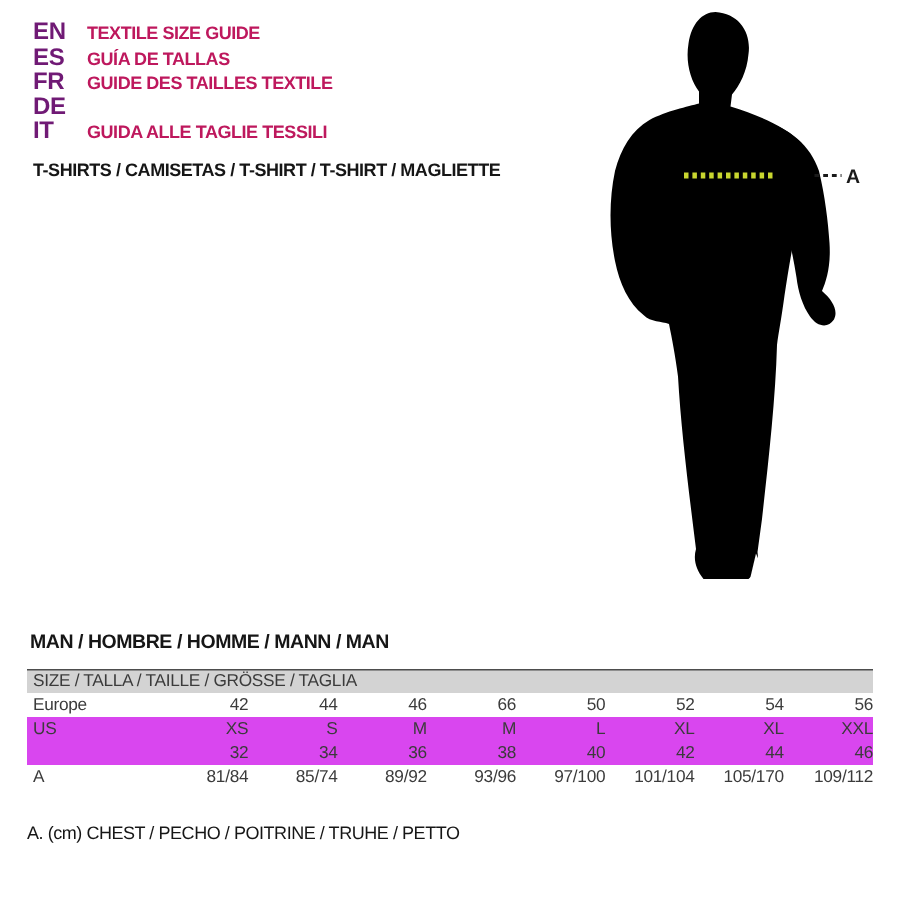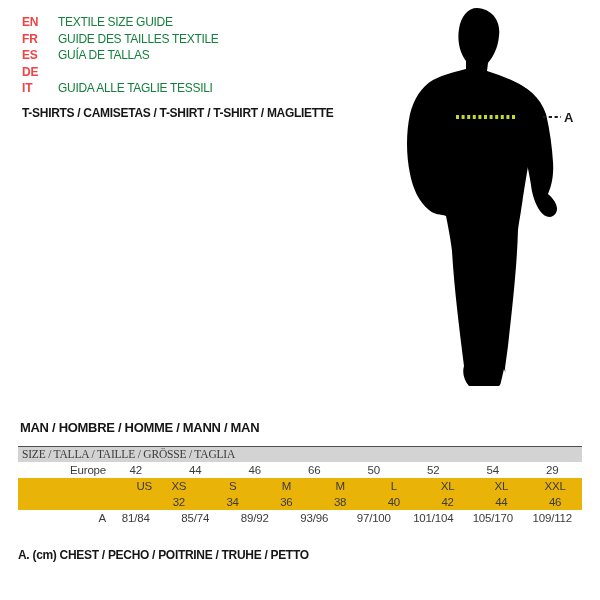--- a/index.html
+++ b/index.html
@@ -8,70 +8,70 @@
     position:relative;
     width:600px; height:600px;
     background:#ffffff;
     font-family:"Liberation Sans", sans-serif;
     color:#161616;
     overflow:hidden;
   }
   .lang-block { position:absolute; left:22px; top:14px; }
   .lang-row { display:flex; height:16.5px; align-items:center; }
   .lang-code {
-    width:36px; font-size:12px; font-weight:700; letter-spacing:-0.2px; color:#ef4444;
+    width:36px; font-size:16px; font-weight:700; letter-spacing:-0.2px; color:#701a75;
   }
   .lang-label {
-    font-size:12px; font-weight:400; letter-spacing:-0.3px; color:#15803d; white-space:nowrap;
+    font-size:12px; font-weight:700; letter-spacing:-0.3px; color:#be185d; white-space:nowrap;
   }
   .category-block { position:absolute; left:22px; top:105px; }
   .category-line {
     font-size:12px; font-weight:700; letter-spacing:-0.3px; line-height:17.5px; white-space:nowrap;
   }
   .figure-svg { position:absolute; left:0; top:0; }
   .section-title {
     position:absolute; left:20px; top:420px;
     font-size:13px; font-weight:700; letter-spacing:-0.3px; white-space:nowrap;
   }
   .size-table {
     position:absolute; left:18px; top:446px; width:564px;
     font-size:11.5px; color:#3b3b3b;
   }
   .table-header {
     height:16px; line-height:15px; background:#d3d3d3;
     border-top:1px solid #4d4d4d; padding-left:4px;
-    color:#3b3b3b; letter-spacing:-0.2px; white-space:nowrap;font-family:Liberation Serif, serif;
+    color:#3b3b3b; letter-spacing:-0.2px; white-space:nowrap;
   }
   .table-row {
     display:grid; grid-template-columns:88px repeat(8, 1fr);
     height:16px; line-height:16px; align-items:center;
   }
-  .table-row.shaded { background:#eab308;padding-left:46px; }
-  .row-label { text-align:right; padding-left:4px; letter-spacing:-0.2px;margin-left:40px; }
-  .cell { text-align:center; letter-spacing:-0.2px; }
+  .table-row.shaded { background:#d946ef; }
+  .row-label { text-align:left; padding-left:4px; letter-spacing:-0.2px; }
+  .cell { text-align:right; letter-spacing:-0.2px; }
   .footnote {
     position:absolute; left:18px; top:548px;
-    font-size:12px; font-weight:700; letter-spacing:-0.3px; white-space:nowrap;
+    font-size:12px; font-weight:400; letter-spacing:-0.3px; white-space:nowrap;
   }
 </style>
 </head>
 <body>
 
 <div class="lang-block">
   <div class="lang-row">
     <span class="lang-code">EN</span>
     <span class="lang-label">TEXTILE SIZE GUIDE</span>
   </div>
   <div class="lang-row">
+    <span class="lang-code">ES</span>
+    <span class="lang-label">GUÍA DE TALLAS</span>
+  </div>
+  <div class="lang-row">
     <span class="lang-code">FR</span>
     <span class="lang-label">GUIDE DES TAILLES TEXTILE</span>
-  </div>
-  <div class="lang-row">
-    <span class="lang-code">ES</span>
-    <span class="lang-label">GUÍA DE TALLAS</span>
   </div>
   <div class="lang-row">
     <span class="lang-code">DE</span>
   </div>
   <div class="lang-row">
     <span class="lang-code">IT</span>
     <span class="lang-label">GUIDA ALLE TAGLIE TESSILI</span>
   </div>
 </div>
 
@@ -129,21 +129,21 @@
 
   <div class="table-row">
     <div class="row-label">Europe</div>
     <div class="cell">42</div>
     <div class="cell">44</div>
     <div class="cell">46</div>
     <div class="cell">66</div>
     <div class="cell">50</div>
     <div class="cell">52</div>
     <div class="cell">54</div>
-    <div class="cell">29</div>
+    <div class="cell">56</div>
   </div>
 
   <div class="table-row shaded">
     <div class="row-label">US</div>
     <div class="cell">XS</div>
     <div class="cell">S</div>
     <div class="cell">M</div>
     <div class="cell">M</div>
     <div class="cell">L</div>
     <div class="cell">XL</div>

